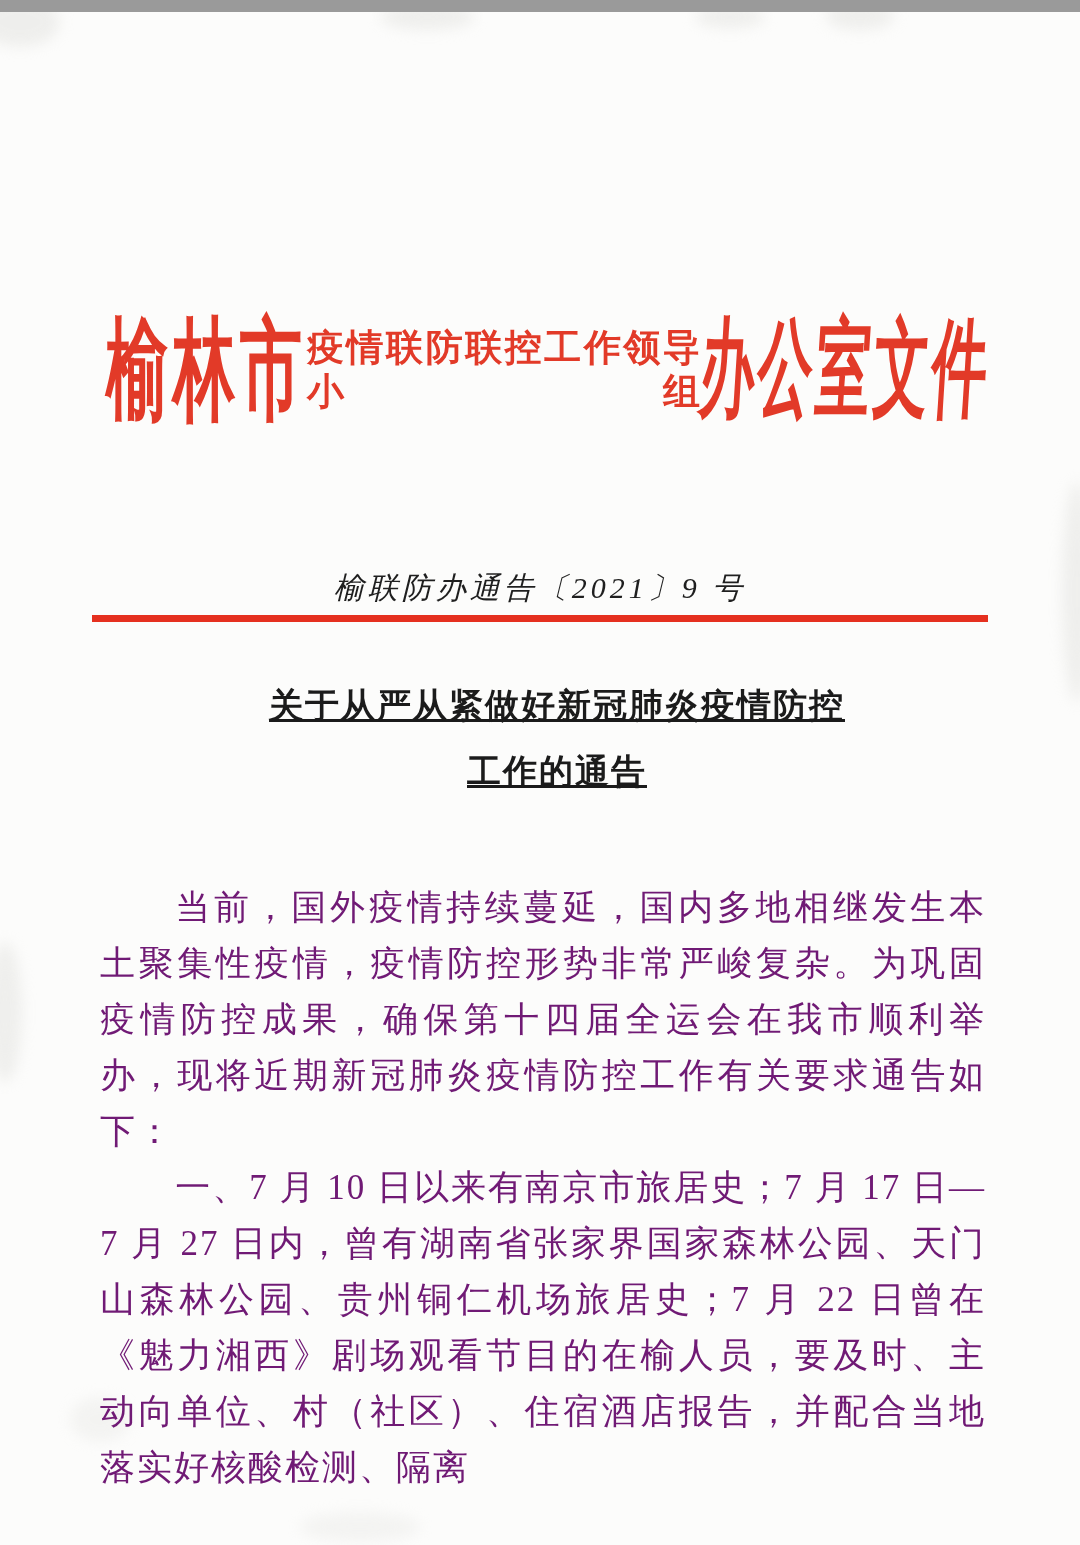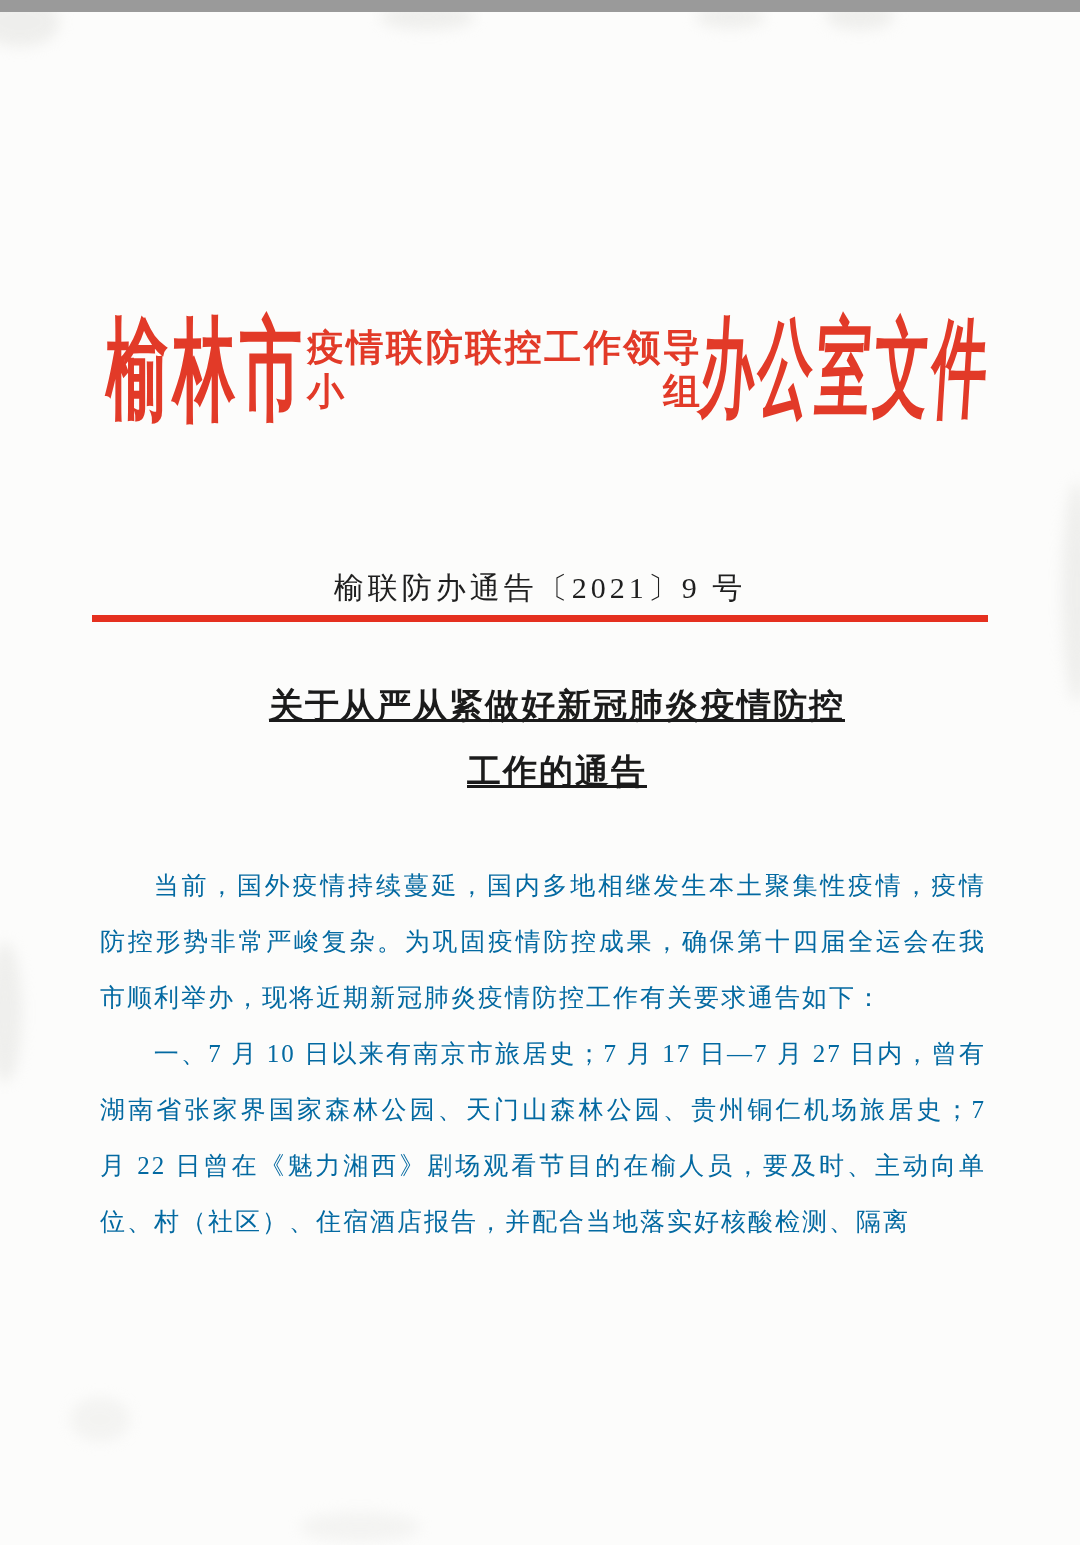--- a/index.html
+++ b/index.html
@@ -75,20 +75,21 @@
   
   .doc-number {
     position: absolute;
     top: 556px;
     left: 0;
     width: 100%;
     text-align: center;
     font-size: 30px;
     letter-spacing: 4px;
     color: #1f1f1f;
+    font-style: italic;
   }
 
   
   .red-rule {
     position: absolute;
     top: 603px;
     left: 92px;
     width: 896px;
     height: 7px;
     background: #e5301f;
@@ -105,28 +106,28 @@
     font-weight: bold;
     line-height: 66px;
     letter-spacing: 2px;
     color: #1b1b1b;
     text-decoration: underline;
   }
 
   
   .body-text {
     position: absolute;
-    top: 846px;
+    top: 868px;
     left: 100px;
     width: 886px;
-    font-size: 25px;
+    font-size: 35px;
     line-height: 56px;
     letter-spacing: 2px;
     text-align: justify;
-    color: #0369a1;
+    color: #701a75;
   }
   .body-text p {
     margin: 0;
     text-indent: 2.15em;
   }
 </style>
 </head>
 <body>
 
 <div class="page">

